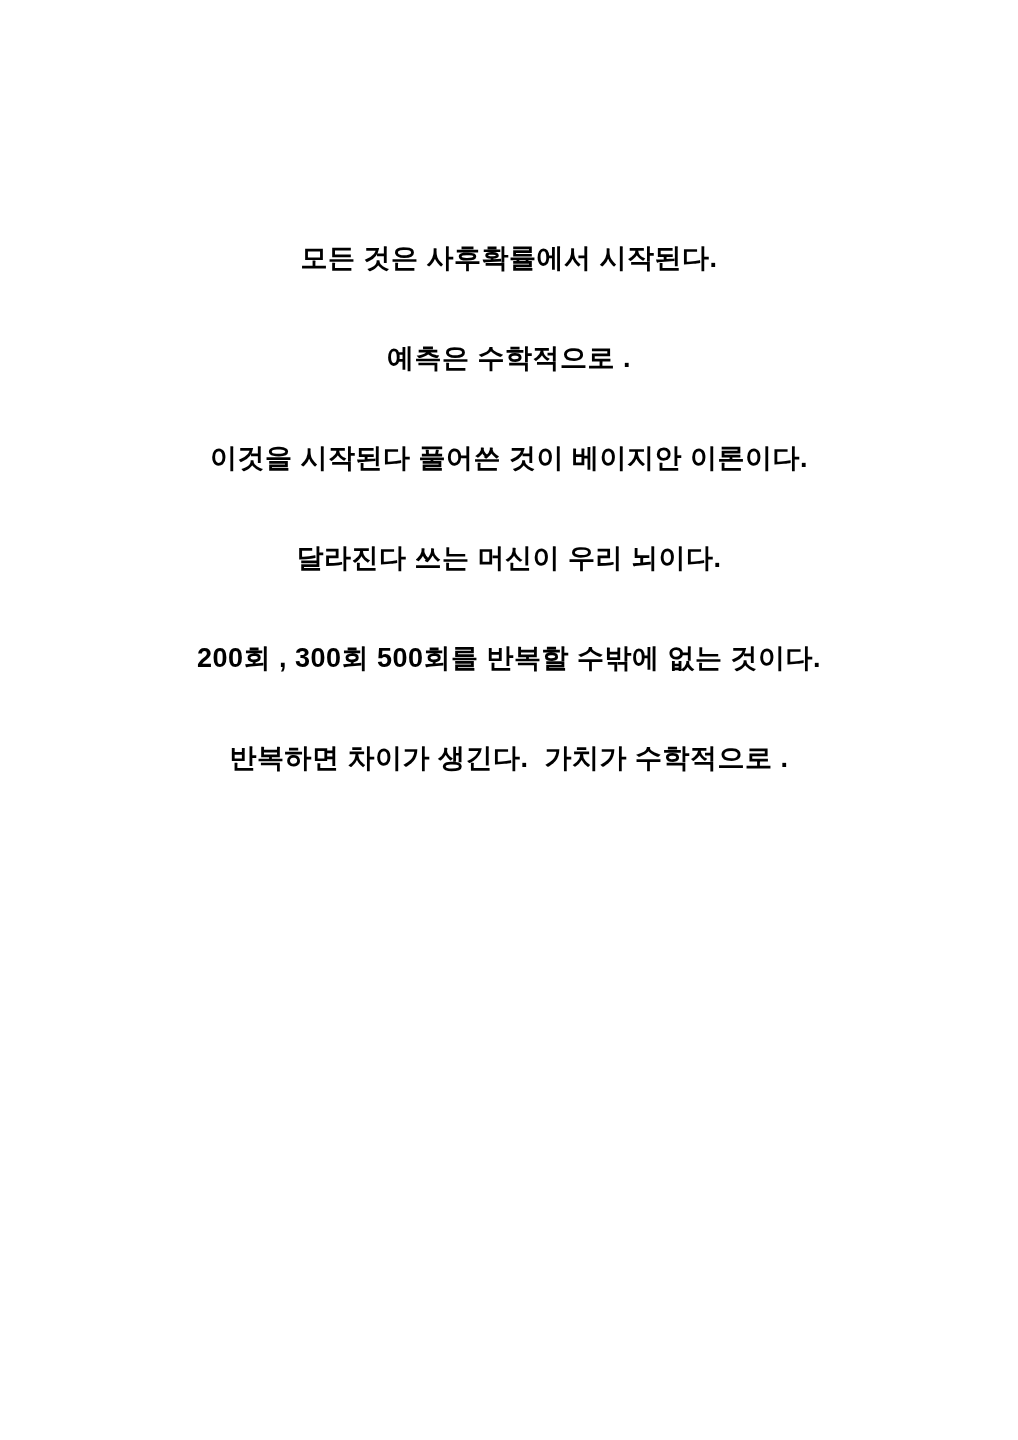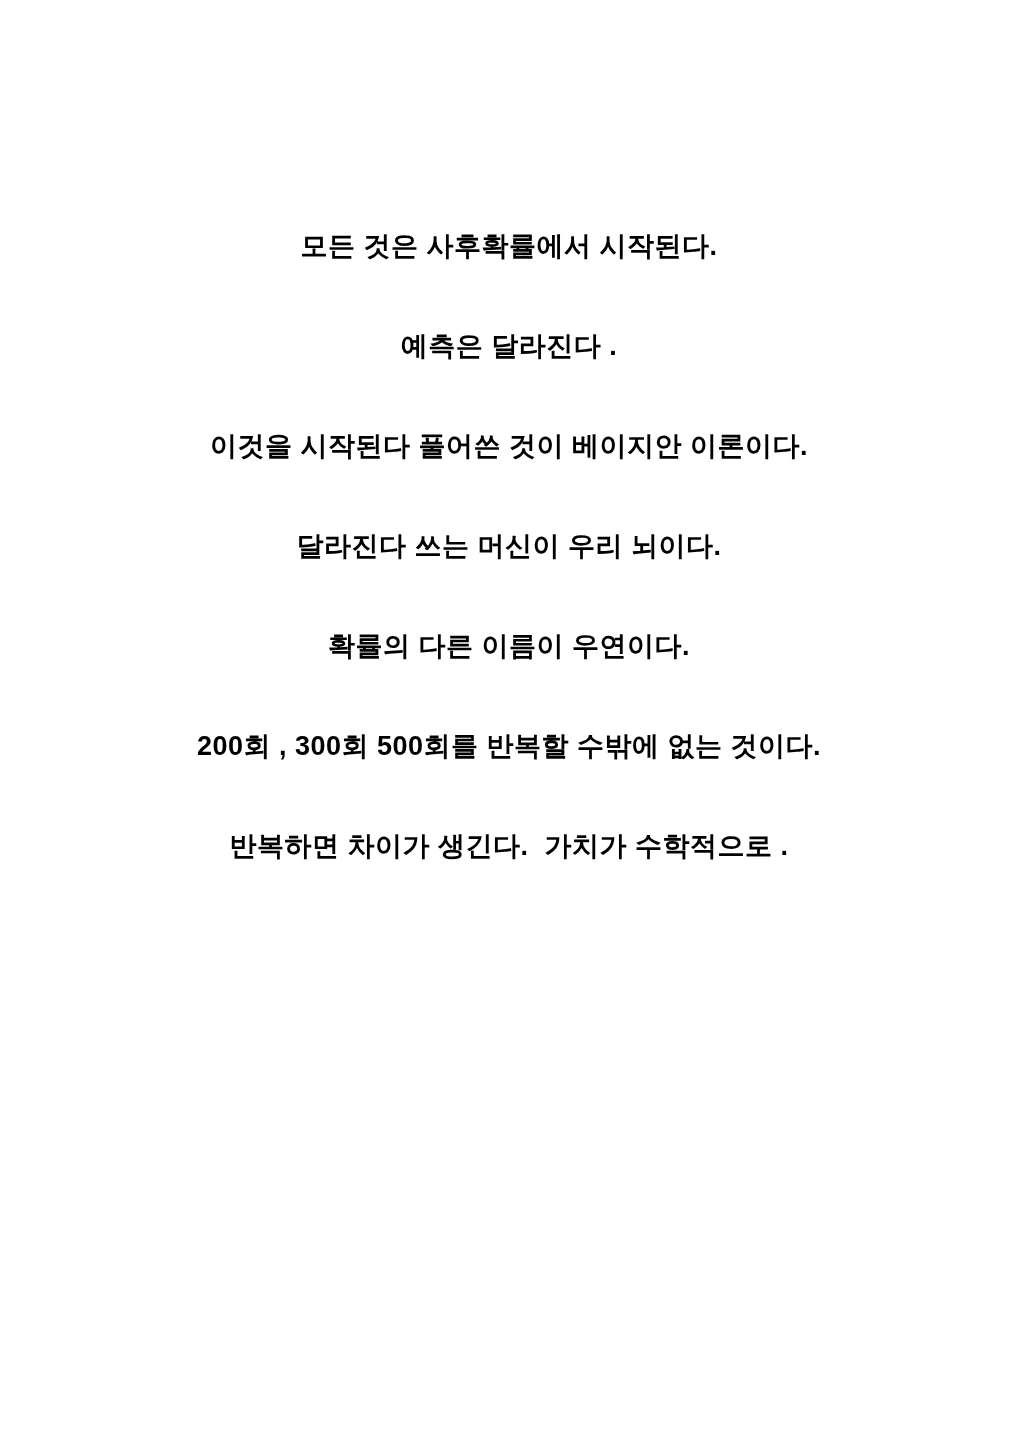--- a/index.html
+++ b/index.html
@@ -10,40 +10,40 @@
   .page {
     position: relative;
     width: 1018px;
     height: 1440px;
     background: #ffffff;
     overflow: hidden;
     font-family: "Liberation Sans", "DejaVu Sans", sans-serif;
   }
   .content {
     padding-top: 196px;
+    margin-top: 12px;
   }
   .line {
     height: 100px;
     display: flex;
     align-items: center;
     justify-content: center;
     font-size: 27px;
     font-weight: 700;
     color: #000000;
     letter-spacing: 0.5px;
     white-space: pre-wrap;
     text-align: center;
   }
 </style>
 </head>
 <body>
 
 <div class="page">
   <div class="content">
     <div class="line">모든 것은 사후확률에서 시작된다.</div>
-    <div class="line">예측은 달라진다 .</div>
+    <div class="line">예측은 수학적으로 .</div>
     <div class="line">이것을 시작된다 풀어쓴 것이 베이지안 이론이다.</div>
     <div class="line">달라진다 쓰는 머신이 우리 뇌이다.</div>
-    <div class="line">확률의 다른 이름이 우연이다.</div>
     <div class="line">200회 , 300회 500회를 반복할 수밖에 없는 것이다.</div>
     <div class="line">반복하면 차이가 생긴다.  가치가 수학적으로 .</div>
   </div>
 </div>
 
 </body></html>

